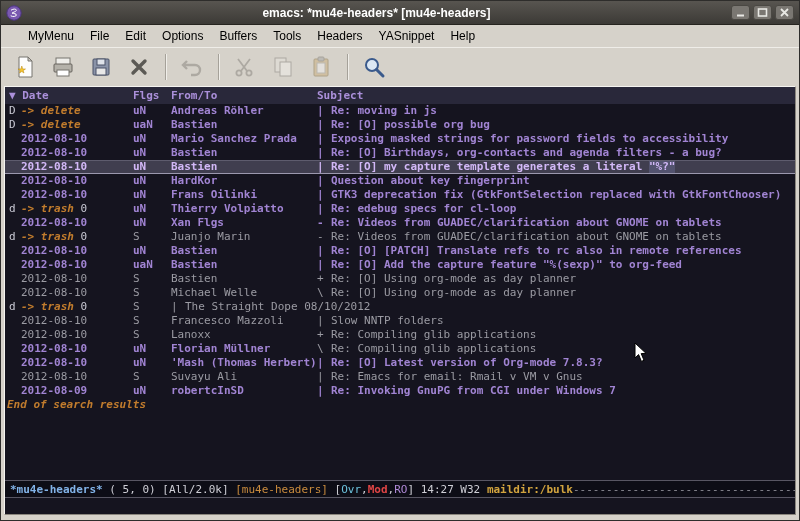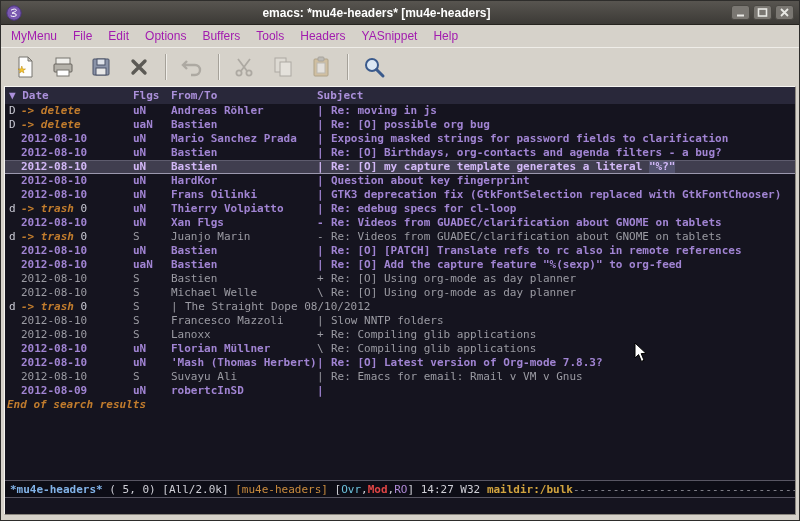--- a/index.html
+++ b/index.html
@@ -15,21 +15,21 @@
     background:linear-gradient(#585550,#3c3a36); border-bottom:1px solid #26241f;
   }
   .title-icon { width:16px; height:16px; flex:0 0 16px; }
   .title-text { flex:1; text-align:center; color:#ffffff; font-size:12px; font-weight:bold; white-space:nowrap; overflow:hidden; }
   .title-buttons { display:flex; gap:3px; }
   .tbtn {
     width:19px; height:15px; border-radius:3px; background:#7a7772;
     border:1px solid #4a4843; display:flex; align-items:center; justify-content:center;
   }
   
-  .menubar { height:22px; flex:0 0 22px; display:flex; align-items:stretch; padding:0 2px; background:#d6d2ca; font-size:12px; color:#a21caf; }
+  .menubar { height:22px; flex:0 0 22px; display:flex; align-items:stretch; padding:0 19px; background:#d6d2ca; font-size:12px; color:#000000; }
   .menu-item { padding:4px 8px 3px 8px; white-space:nowrap; }
   
   .toolbar {
     height:38px; flex:0 0 38px; display:flex; align-items:center; padding:0 8px;
     background:#d6d2ca; border-top:1px solid #efede8;
   }
   .tool-btn { width:32px; height:32px; display:flex; align-items:center; justify-content:center; margin-right:6px; border-radius:3px; }
   .tool-btn svg { width:24px; height:24px; }
   .tool-btn.disabled { opacity:0.42; }
   .tool-sep { width:2px; height:26px; border-left:1px solid #a5a199; border-right:1px solid #f0eee9; margin:0 9px 0 4px; }
@@ -195,39 +195,39 @@
   <div class="content">
     <div class="header-line">
       <span class="hcol h1">▼ Date</span>
       <span class="hcol h2">Flgs</span>
       <span class="hcol h3">From/To</span>
       <span class="hcol h4">Subject</span>
     </div>
     <div class="rows" id="rows">
         <div class="row unread"><span class="c-mark">D</span><span class="c-date"><span class="action">-&gt; delete</span></span><span class="c-flags">uN</span><span class="c-from">Andreas Röhler</span><span class="c-thread">|</span><span class="c-subject">Re: moving in js</span></div>
         <div class="row unread"><span class="c-mark">D</span><span class="c-date"><span class="action">-&gt; delete</span></span><span class="c-flags">uaN</span><span class="c-from">Bastien</span><span class="c-thread">|</span><span class="c-subject">Re: [O] possible org bug</span></div>
-        <div class="row unread"><span class="c-mark"></span><span class="c-date">2012-08-10</span><span class="c-flags">uN</span><span class="c-from">Mario Sanchez Prada</span><span class="c-thread">|</span><span class="c-subject">Exposing masked strings for password fields to clarification</span></div>
+        <div class="row unread"><span class="c-mark"></span><span class="c-date">2012-08-10</span><span class="c-flags">uN</span><span class="c-from">Mario Sanchez Prada</span><span class="c-thread">|</span><span class="c-subject">Exposing masked strings for password fields to accessibility</span></div>
         <div class="row unread"><span class="c-mark"></span><span class="c-date">2012-08-10</span><span class="c-flags">uN</span><span class="c-from">Bastien</span><span class="c-thread">|</span><span class="c-subject">Re: [O] Birthdays, org-contacts and agenda filters - a bug?</span></div>
         <div class="row current"><span class="c-mark"></span><span class="c-date">2012-08-10</span><span class="c-flags">uN</span><span class="c-from">Bastien</span><span class="c-thread">|</span><span class="c-subject">Re: [O] my capture template generates a literal <span class="subj-hl">"%?"</span></span></div>
         <div class="row unread"><span class="c-mark"></span><span class="c-date">2012-08-10</span><span class="c-flags">uN</span><span class="c-from">HardKor</span><span class="c-thread">|</span><span class="c-subject">Question about key fingerprint</span></div>
         <div class="row unread"><span class="c-mark"></span><span class="c-date">2012-08-10</span><span class="c-flags">uN</span><span class="c-from">Frans Oilinki</span><span class="c-thread">|</span><span class="c-subject">GTK3 deprecation fix (GtkFontSelection replaced with GtkFontChooser)</span></div>
         <div class="row unread"><span class="c-mark">d</span><span class="c-date"><span class="action">-&gt; trash</span><span class="asuffix"> 0</span></span><span class="c-flags">uN</span><span class="c-from">Thierry Volpiatto</span><span class="c-thread">|</span><span class="c-subject">Re: edebug specs for cl-loop</span></div>
         <div class="row unread"><span class="c-mark"></span><span class="c-date">2012-08-10</span><span class="c-flags">uN</span><span class="c-from">Xan Flgs</span><span class="c-thread">-</span><span class="c-subject">Re: Videos from GUADEC/clarification about GNOME on tablets</span></div>
         <div class="row seen"><span class="c-mark">d</span><span class="c-date"><span class="action">-&gt; trash</span><span class="asuffix"> 0</span></span><span class="c-flags">S</span><span class="c-from">Juanjo Marin</span><span class="c-thread">-</span><span class="c-subject">Re: Videos from GUADEC/clarification about GNOME on tablets</span></div>
         <div class="row unread"><span class="c-mark"></span><span class="c-date">2012-08-10</span><span class="c-flags">uN</span><span class="c-from">Bastien</span><span class="c-thread">|</span><span class="c-subject">Re: [O] [PATCH] Translate refs to rc also in remote references</span></div>
         <div class="row unread"><span class="c-mark"></span><span class="c-date">2012-08-10</span><span class="c-flags">uaN</span><span class="c-from">Bastien</span><span class="c-thread">|</span><span class="c-subject">Re: [O] Add the capture feature "%(sexp)" to org-feed</span></div>
         <div class="row seen"><span class="c-mark"></span><span class="c-date">2012-08-10</span><span class="c-flags">S</span><span class="c-from">Bastien</span><span class="c-thread">+</span><span class="c-subject">Re: [O] Using org-mode as day planner</span></div>
         <div class="row seen"><span class="c-mark"></span><span class="c-date">2012-08-10</span><span class="c-flags">S</span><span class="c-from">Michael Welle</span><span class="c-thread">\</span><span class="c-subject">Re: [O] Using org-mode as day planner</span></div>
         <div class="row seen"><span class="c-mark">d</span><span class="c-date"><span class="action">-&gt; trash</span><span class="asuffix"> 0</span></span><span class="c-flags">S</span><span class="c-thread">|</span><span class="c-subject">The Straight Dope 08/10/2012</span></div>
         <div class="row seen"><span class="c-mark"></span><span class="c-date">2012-08-10</span><span class="c-flags">S</span><span class="c-from">Francesco Mazzoli</span><span class="c-thread">|</span><span class="c-subject">Slow NNTP folders</span></div>
         <div class="row seen"><span class="c-mark"></span><span class="c-date">2012-08-10</span><span class="c-flags">S</span><span class="c-from">Lanoxx</span><span class="c-thread">+</span><span class="c-subject">Re: Compiling glib applications</span></div>
         <div class="row unread smuted"><span class="c-mark"></span><span class="c-date">2012-08-10</span><span class="c-flags">uN</span><span class="c-from">Florian Müllner</span><span class="c-thread">\</span><span class="c-subject">Re: Compiling glib applications</span></div>
         <div class="row unread"><span class="c-mark"></span><span class="c-date">2012-08-10</span><span class="c-flags">uN</span><span class="c-from">'Mash (Thomas Herbert)</span><span class="c-thread">|</span><span class="c-subject">Re: [O] Latest version of Org-mode 7.8.3?</span></div>
         <div class="row seen"><span class="c-mark"></span><span class="c-date">2012-08-10</span><span class="c-flags">S</span><span class="c-from">Suvayu Ali</span><span class="c-thread">|</span><span class="c-subject">Re: Emacs for email: Rmail v VM v Gnus</span></div>
-        <div class="row unread"><span class="c-mark"></span><span class="c-date">2012-08-09</span><span class="c-flags">uN</span><span class="c-from">robertcInSD</span><span class="c-thread">|</span></div>
+        <div class="row unread"><span class="c-mark"></span><span class="c-date">2012-08-09</span><span class="c-flags">uN</span><span class="c-from">robertcInSD</span><span class="c-thread">|</span><span class="c-subject">Re: Invoking GnuPG from CGI under Windows 7</span></div>
       </div>
     <div class="end-line">End of search results</div>
     <div class="filler"></div>
     <div class="modeline" id="modeline"><span class="ml-buffer">*mu4e-headers*</span><span class="ml-plain"> ( 5, 0) [All/2.0k] </span><span class="ml-mode">[mu4e-headers]</span><span class="ml-plain"> [</span><span class="ml-ovr">Ovr</span><span class="ml-plain">,</span><span class="ml-mod">Mod</span><span class="ml-plain">,</span><span class="ml-ro">RO</span><span class="ml-plain">] 14:27 W32 </span><span class="ml-dir">maildir:/bulk</span><span class="ml-dashes">--------------------------------------------------</span></div>
     <div class="echo-area"></div>
   </div>
 
   <svg class="mouse-cursor" viewBox="0 0 14 21">
     <path d="M1 1 L1 16 L4.6 12.6 L7.4 19.4 L10 18.3 L7.2 11.6 L12 11.3 Z" fill="#ffffff" stroke="#000000" stroke-width="1"></path>
   </svg>

